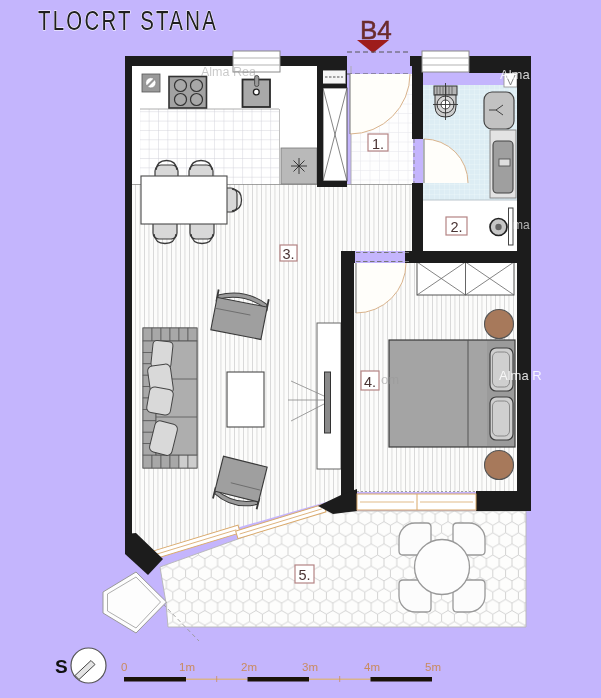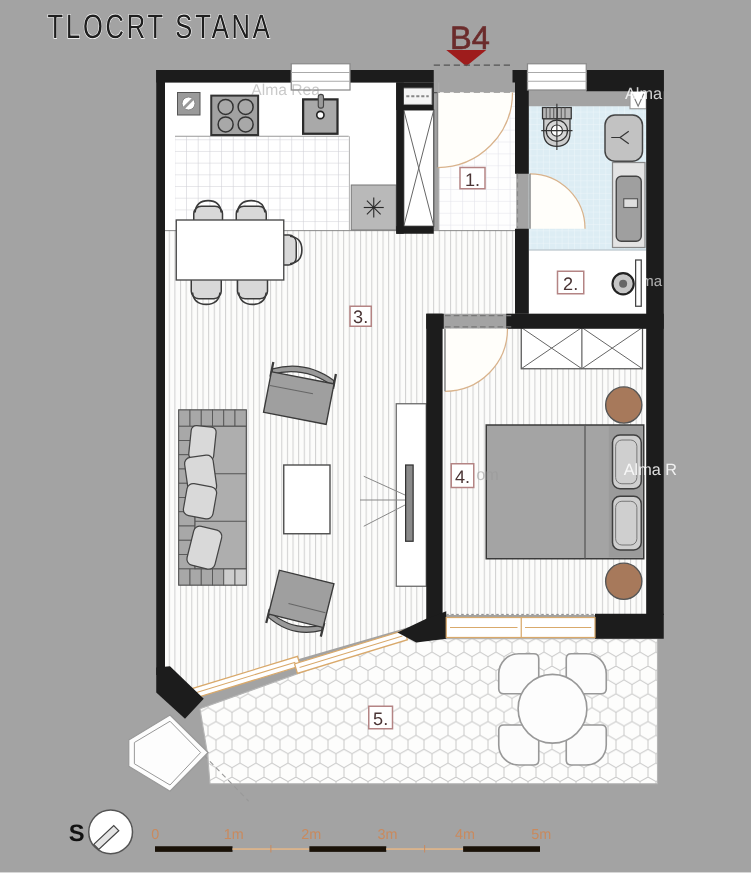--- a/index.html
+++ b/index.html
@@ -1,16 +1,16 @@
 <!DOCTYPE html>
 <html><head>
 <meta charset="utf-8">
 <style>
   html,body{margin:0;padding:0;background:#ffffff;}
-  .page{position:relative;width:601px;height:698px;background:#a3a3a3;overflow:hidden;}
+  .page{position:relative;width:601px;height:698px;background:#c4b5fd;overflow:hidden;}
   svg text{font-family:"Liberation Sans",sans-serif;}
 </style>
 </head>
 <body>
 <div class="page">
 <svg width="601" height="698" viewBox="0 0 601 698">
 <defs>
   <pattern id="planks" width="4.5" height="12" patternUnits="userSpaceOnUse">
     <rect width="4.5" height="12" fill="#fcfcfb"></rect>
     <line x1="0.4" y1="0" x2="0.4" y2="12" stroke="#d2d2d2" stroke-width="0.9"></line>

